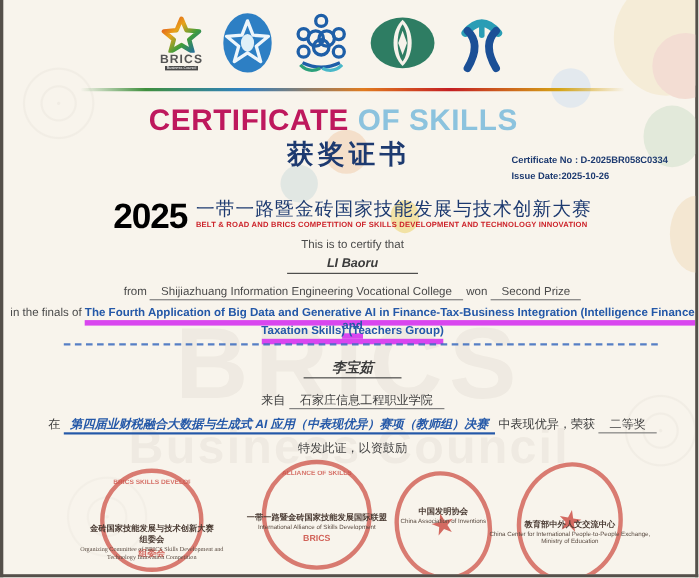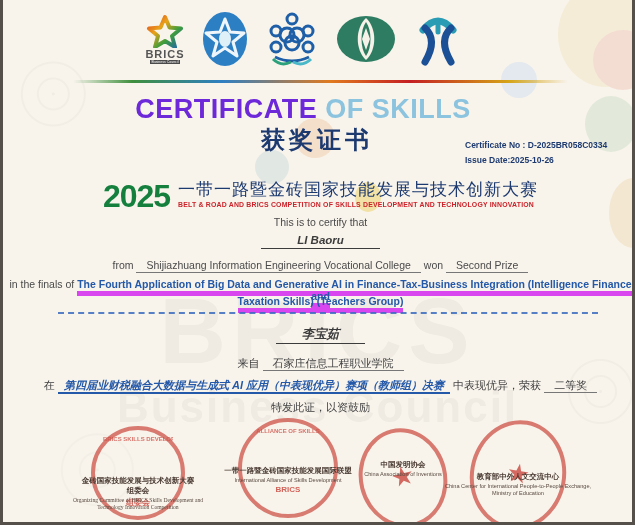--- a/index.html
+++ b/index.html
@@ -25,27 +25,27 @@
   
   .logo-row{position:absolute;top:8px;left:142px;display:flex;align-items:center;gap:16px;height:62px;}
   .logo{display:flex;flex-direction:column;align-items:center;justify-content:center;}
   .brics-text{font-size:11px;font-weight:bold;color:#555;letter-spacing:1px;line-height:1;margin-top:1px;}
   .brics-sub{font-size:3.5px;color:#fff;background:#4a4a4a;padding:0 2px;line-height:1.4;}
   
   .grad-bar{position:absolute;top:80px;left:70px;width:495px;height:3px;border-radius:2px;
     background:linear-gradient(to right, rgba(0,0,0,0), #3f8f3d 12%, #2f80c2 30%, #e07b1f 52%, #c41f23 68%, #d5a417 88%, rgba(0,0,0,0));}
   
   .title-en{position:absolute;top:94px;left:0;width:600px;text-align:center;font-size:27px;font-weight:bold;letter-spacing:.5px;}
-  .title-en .t1{color:#6d28d9;}
+  .title-en .t1{color:#be185d;}
   .title-en .t2{color:#8cc3de;}
   .title-cn{position:absolute;top:124px;left:14px;width:600px;text-align:center;font-size:24px;font-weight:bold;color:#1d3a70;letter-spacing:4px;}
   .cert-meta{position:absolute;top:138px;left:462px;width:170px;color:#1d3a70;font-size:8.5px;font-weight:bold;line-height:1.8;}
   
   .comp{position:absolute;top:180px;left:0;width:635px;display:flex;justify-content:center;align-items:flex-start;gap:8px;}
-  .comp-year{font-size:32px;font-weight:bold;color:#15803d;line-height:1;letter-spacing:-1px;}
+  .comp-year{font-size:32px;font-weight:bold;color:#000000;line-height:1;letter-spacing:-1px;}
   .comp-right{display:flex;flex-direction:column;align-items:flex-start;}
   .comp-cn{font-size:17px;font-weight:normal;color:#1d3a70;letter-spacing:1px;line-height:1.2;}
   .comp-en{font-size:6.9px;font-weight:bold;color:#cc2229;letter-spacing:.2px;margin-top:1px;}
   
   .line{position:absolute;left:0;width:635px;text-align:center;color:#4a4a4a;}
   .certify{top:216px;font-size:10.5px;}
   .name-en{top:234px;font-size:11.5px;font-weight:bold;font-style:italic;color:#3c3c3c;}
   .name-en .u{border-bottom:1.5px solid #3c3c3c;padding:0 36px 2px;text-align:right;}
   .from-line{top:259px;font-size:10.5px;}
   .u-dark{border-bottom:1px solid #777;padding:0 10px 1px;}

